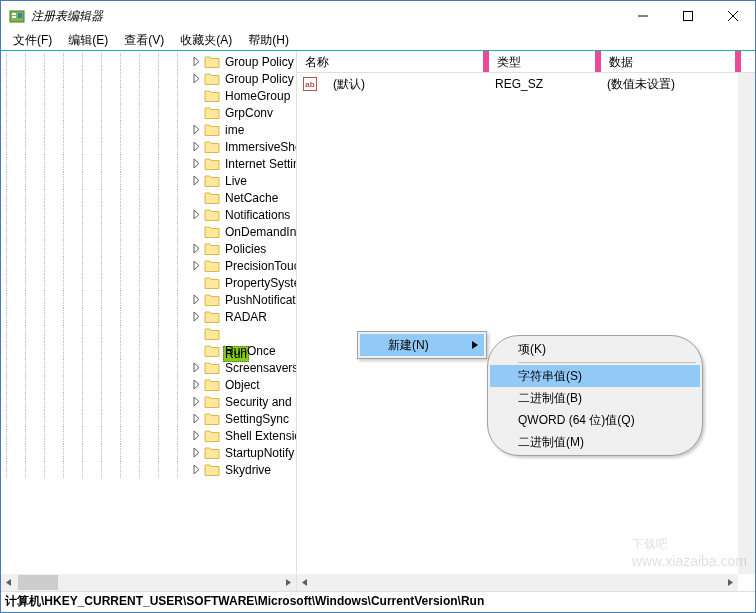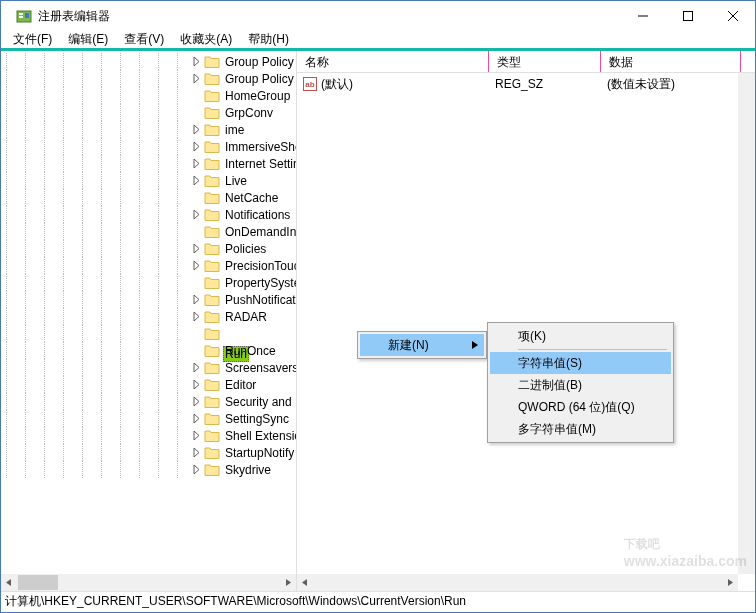--- a/index.html
+++ b/index.html
@@ -1,51 +1,51 @@
 <!DOCTYPE html>
 <html><head>
 <meta charset="utf-8">
 <style>
 * { margin: 0; padding: 0; box-sizing: border-box; font-family: "Microsoft YaHei", "Segoe UI", sans-serif; font-size: 12px; }
 body { background: #fff; width: 756px; height: 613px; overflow: hidden; border: 1px solid #4a7ab5; }
-.titlebar { height: 30px; display: flex; align-items: center; padding-left: 15px; background: #fff; }
+.titlebar { height: 30px; display: flex; align-items: center; padding-left: 8px; background: #fff; font-style: italic; }
 .titlebar-icon { width: 16px; height: 16px; margin-right: 6px; }
 .titlebar-title { flex: 1; }
 .titlebar-btns { display: flex; }
 .titlebar-btn { width: 45px; height: 30px; display: flex; align-items: center; justify-content: center; }
-.menubar { height: 20px; display: flex; align-items: center; padding-left: 4px; border-bottom: 3px solid #14b8a6; }
+.menubar { height: 20px; display: flex; align-items: center; padding-left: 4px; border-bottom: 1px solid #14b8a6; }
 .menu-item { padding: 2px 8px; }
 .workarea { display: flex; height: 540px; }
 .tree-pane { width: 296px; border-right: 1px solid #e0e0e0; overflow: hidden; position: relative; }
 .tree-content { padding: 2px 0; overflow: hidden; height: 100%; }
 .tree-row { display: flex; align-items: center; height: 17px; white-space: nowrap; }
 .tree-row.selected .label-text { background: #84cc16; border: 1px dotted #666; padding: 0 1px; margin-top: 40px; }
 .expander { width: 11px; height: 11px; display: inline-flex; align-items: center; justify-content: center; margin-right: 2px; flex-shrink: 0; }
 .folder-icon { width: 16px; height: 14px; margin-right: 3px; flex-shrink: 0; }
 .label-text { padding: 0 2px; }
 .guide { display: inline-block; width: 14px; height: 17px; flex-shrink: 0; border-left: 1px dotted #bbb; margin-left: 5px; }
 .hscroll { position: absolute; bottom: 0; left: 0; right: 0; height: 17px; background: #f0f0f0; display: flex; align-items: center; }
 .hscroll-track { flex: 1; height: 17px; position: relative; }
 .hscroll-thumb { position: absolute; left: 0; width: 40px; height: 15px; top: 1px; background: #cdcdcd; }
 .hscroll-btn { width: 17px; height: 17px; display: flex; align-items: center; justify-content: center; background: #f0f0f0; }
 .list-pane { flex: 1; position: relative; }
 .list-header { display: flex; height: 22px; border-bottom: 1px solid #e0e0e0; }
-.list-col { padding: 3px 8px; border-right: 1px solid #ec4899; font-family: Liberation Serif, serif; }
+.list-col { padding: 3px 8px; border-right: 6px solid #ec4899; font-family: Liberation Serif, serif; }
 .list-body { padding: 2px 0; }
 .list-row { display: flex; height: 18px; align-items: center; }
 .list-cell { padding: 0 6px; display: flex; align-items: center; }
-.val-icon { width: 14px; height: 14px; margin-right: 4px; border: 1px solid #c0504d; display: inline-flex; align-items: center; justify-content: center; color: #c0504d; font-size: 8px; font-weight: bold; background: #fff; }
+.val-icon { width: 14px; height: 14px; margin-right: 16px; border: 1px solid #c0504d; display: inline-flex; align-items: center; justify-content: center; color: #c0504d; font-size: 8px; font-weight: bold; background: #fff; }
 .ctx-menu { position: absolute; background: #f0f0f0; border: 1px solid #a0a0a0; box-shadow: 2px 2px 3px rgba(0,0,0,0.2); padding: 2px; z-index: 10; }
 .ctx-item { height: 22px; display: flex; align-items: center; padding: 0 24px 0 28px; white-space: nowrap; position: relative; }
 .ctx-item.highlighted { background: #91c9f7; }
 .ctx-sep { height: 1px; background: #c0c0c0; margin: 2px 4px 2px 28px; }
 .ctx-arrow { position: absolute; right: 6px; }
 .vscroll { position: absolute; right: 0; top: 22px; bottom: 17px; width: 17px; background: #f0f0f0; }
-.statusbar { height: 20px; border-top: 1px solid #e0e0e0; padding: 2px 4px; display: flex; align-items: center; }
-.watermark { position: absolute; right: 8px; bottom: 22px; opacity: .12; font-size: 18px; font-weight: bold; pointer-events: none; }
+.statusbar { height: 20px; border-top: 1px solid #e0e0e0; padding: 2px 4px; display: flex; align-items: center; font-weight: bold; }
+.watermark { position: absolute; right: 8px; bottom: 22px; opacity: .12; font-size: 18px; font-weight: normal; pointer-events: none; }
 </style>
 </head>
 <body>
 
 <div class="titlebar">
   <span class="titlebar-icon">
     <svg viewBox="0 0 16 16">
         <rect x="1" y="3" width="14" height="11" fill="#7fb74f" stroke="#4a7a2a"></rect>
         <rect x="3" y="5" width="4" height="2" fill="#fff"></rect>
         <rect x="3" y="8" width="4" height="2" fill="#fff"></rect>
@@ -467,21 +467,21 @@
           <span class="guide"></span>
           <span class="guide"></span>
           <span class="expander">
             <svg width="9" height="9">
               <polygon points="2,0 7,4.5 2,9" fill="none" stroke="#606060"></polygon>
             </svg>
           </span>
           <span class="folder-icon"><svg viewBox="0 0 16 14">
               <path d="M1 2h5l1 1.5h8v9H1z" fill="#ffe79c" stroke="#d8b94a"></path>
             </svg></span>
-          <span class="label-text">Editor</span>
+          <span class="label-text">Object</span>
         </div>
         <div class="tree-row">
           <span class="guide"></span>
           <span class="guide"></span>
           <span class="guide"></span>
           <span class="guide"></span>
           <span class="guide"></span>
           <span class="guide"></span>
           <span class="guide"></span>
           <span class="guide"></span>
@@ -617,27 +617,27 @@
 
     <div class="ctx-menu" style="left:60px; top:280px; width:130px;">
       <div class="ctx-item highlighted">
         <span>新建(N)</span>
         <span class="ctx-arrow"><svg width="6" height="8">
               <polygon points="0,0 6,4 0,8" fill="#000"></polygon>
             </svg></span>
       </div>
     </div>
 
-    <div class="ctx-menu" id="submenu" style="left:190px; top:271px; width:187px;">
+    <div class="ctx-menu" id="submenu" style="left:190px; top:284px; width:216px;border-radius:32px;">
         <div class="ctx-item">项(K)</div>
         <div class="ctx-sep"></div>
         <div class="ctx-item highlighted">字符串值(S)</div>
         <div class="ctx-item">二进制值(B)</div>
         <div class="ctx-item">QWORD (64 位)值(Q)</div>
-        <div class="ctx-item">多字符串值(M)</div>
+        <div class="ctx-item">二进制值(M)</div>
       </div>
 
     <div class="vscroll"></div>
     <div class="hscroll" style="position:absolute;left:0;right:17px;bottom:0;">
       <div class="hscroll-btn">
           <svg width="7" height="7">
             <polygon points="5,0 0,3.5 5,7" fill="#606060"></polygon>
           </svg>
         </div>
       <div class="hscroll-track"></div>

